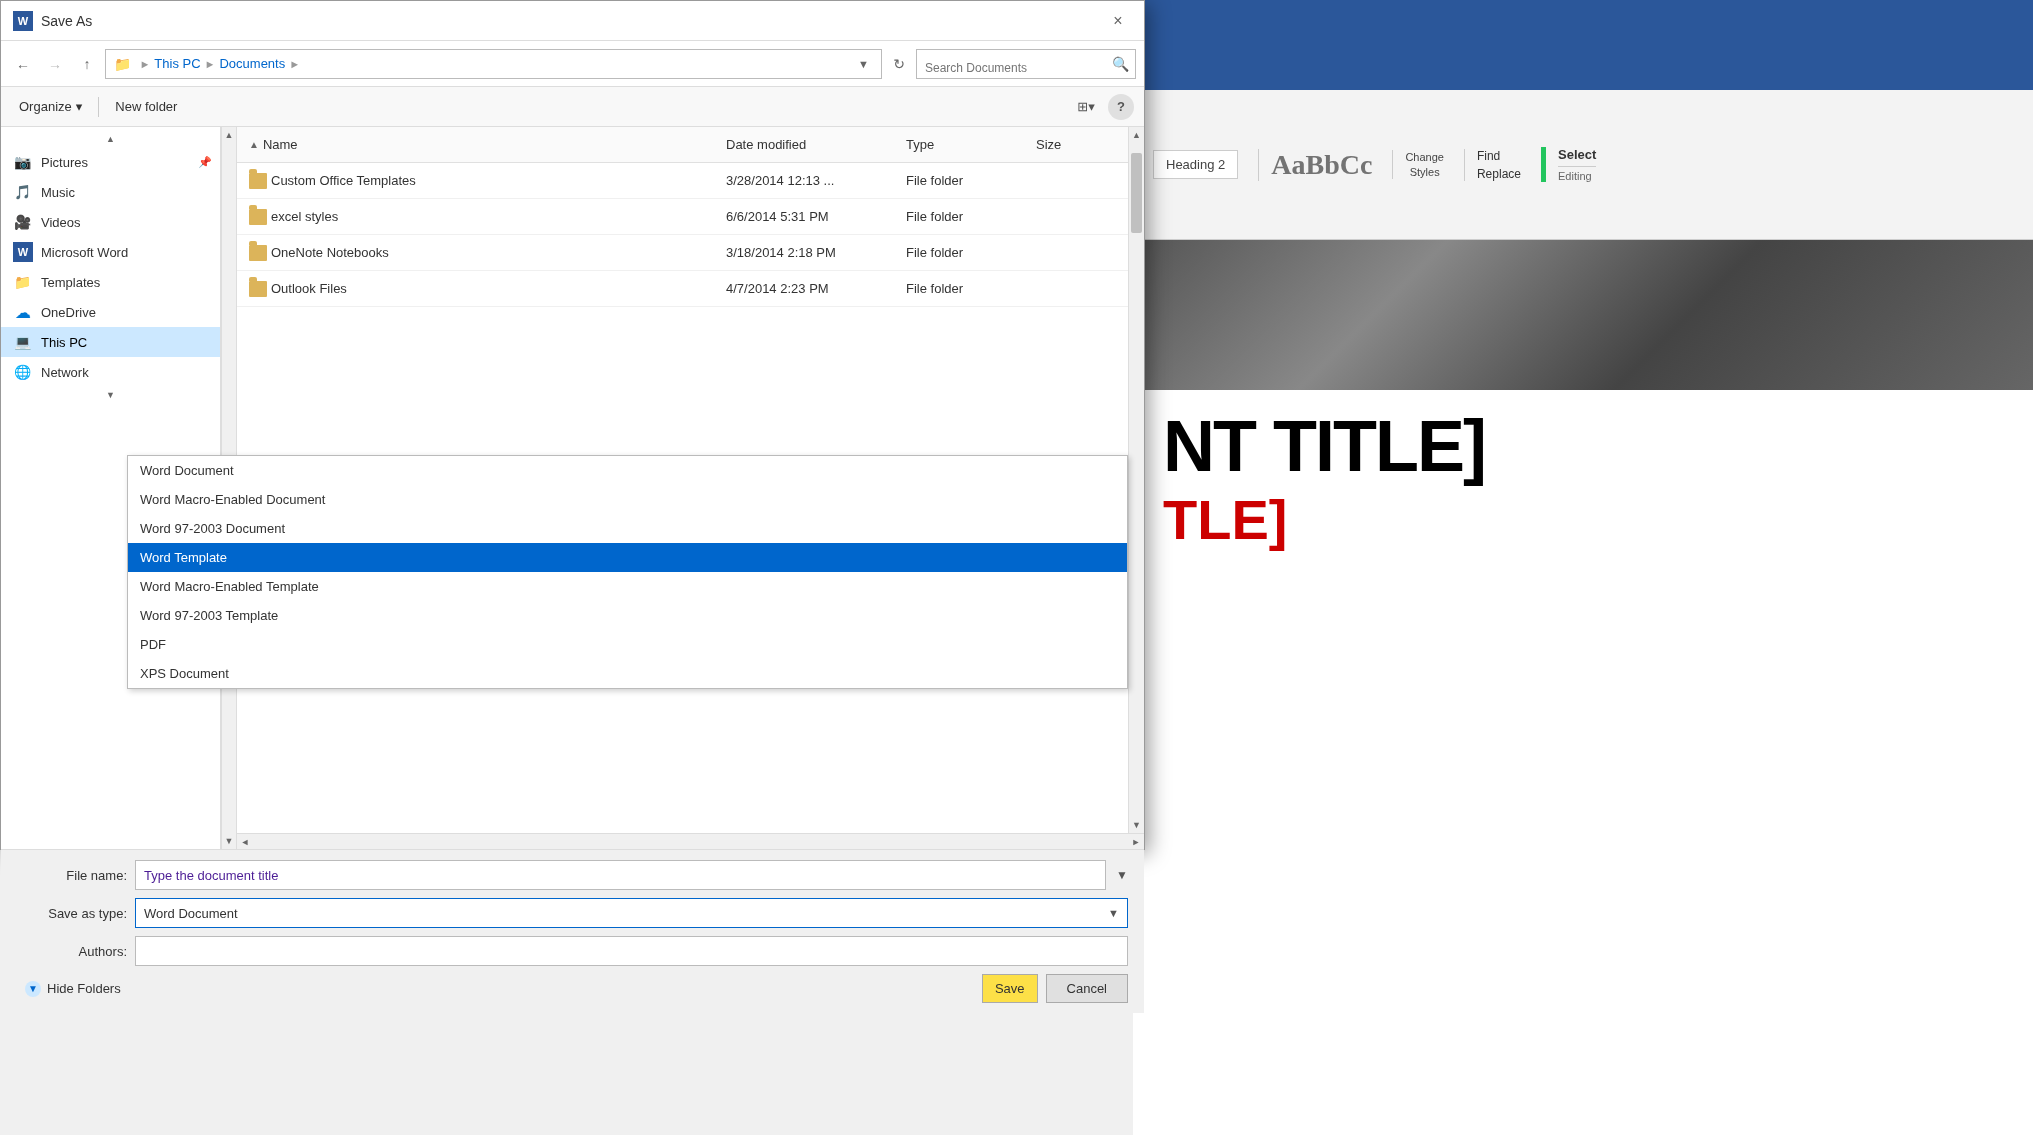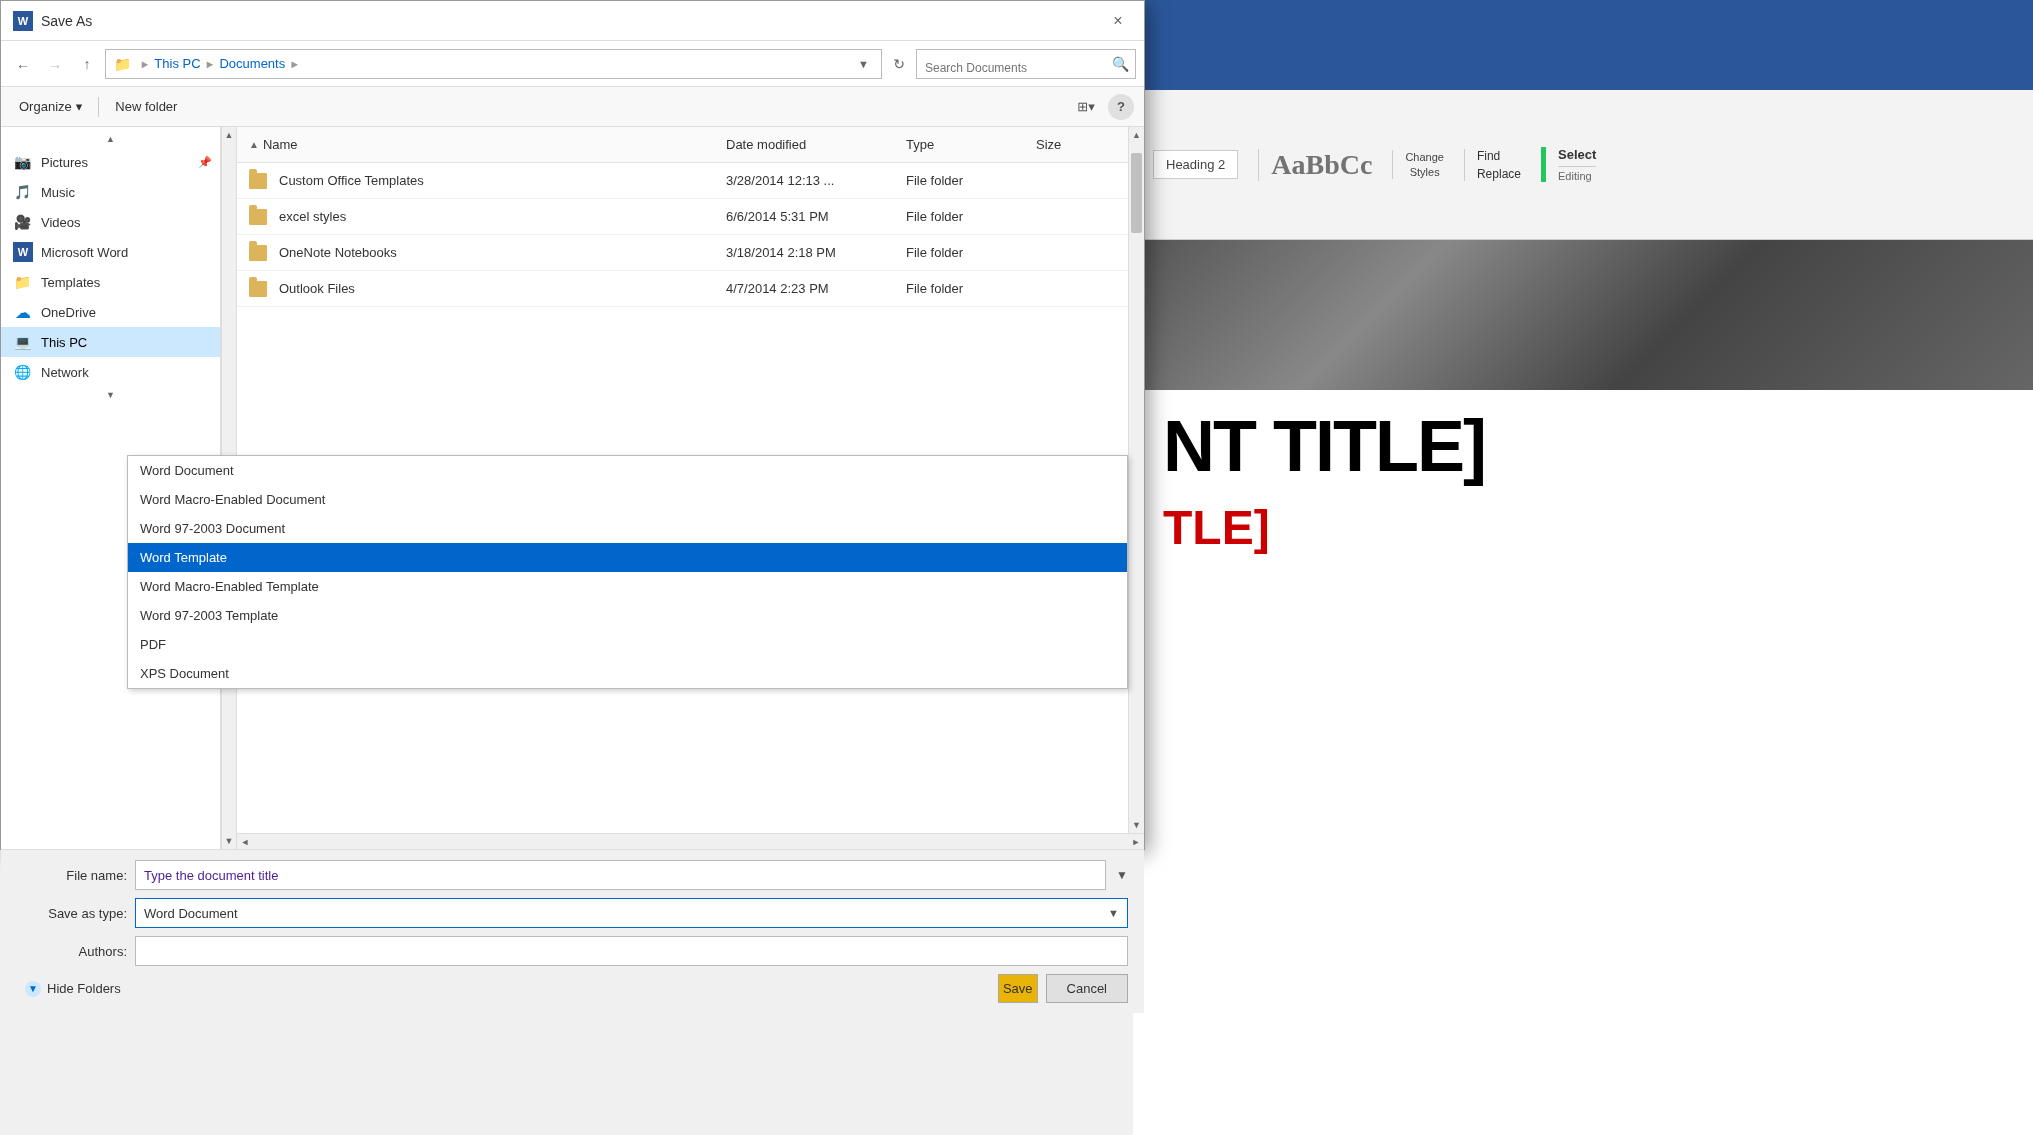--- a/index.html
+++ b/index.html
@@ -75,25 +75,25 @@
       background: #fff;
     }
     .word-big-title {
       font-size: 72px;
       font-weight: 900;
       color: #000;
       letter-spacing: -2px;
       line-height: 1;
     }
     .word-subtitle-red {
-      font-size: 48px;
+      font-size: 56px;
       font-weight: 700;
       color: #c00;
       line-height: 1;
-      margin-top: 22px;
+      margin-top: 10px;
     }
     .word-body-text {
       font-size: 14px;
       color: #333;
       margin-top: 20px;
       line-height: 1.6;
     }
 
     
     .dialog-overlay {
@@ -357,21 +357,21 @@
       align-items: center;
       padding: 0 12px;
       height: 36px;
       border-bottom: 1px solid #f0f0f0;
       cursor: pointer;
     }
     .file-cell-name {
       flex: 1;
       display: flex;
       align-items: center;
-      gap: 12px;
+      gap: 4px;
       font-size: 13px;
       color: #333;
     }
     .file-folder-icon {
       width: 18px;
       height: 16px;
       background: #dcb45a;
       border-radius: 1px;
       position: relative;
       flex-shrink: 0;
@@ -556,22 +556,22 @@
       align-items: center;
       justify-content: center;
       font-size: 10px;
       color: #0066cc;
     }
     .action-buttons {
       display: flex;
       gap: 8px;
     }
     .btn-save {
-      padding: 6px 4px;
-      background: #eab308;
+      padding: 6px 12px;
+      background: #fde047;
       border: 1px solid #aaa;
       font-size: 13px;
       cursor: pointer;
       color: #333;
     }
     .btn-cancel {
       padding: 6px 20px;
       background: #e0e0e0;
       border: 1px solid #aaa;
       font-size: 13px;

